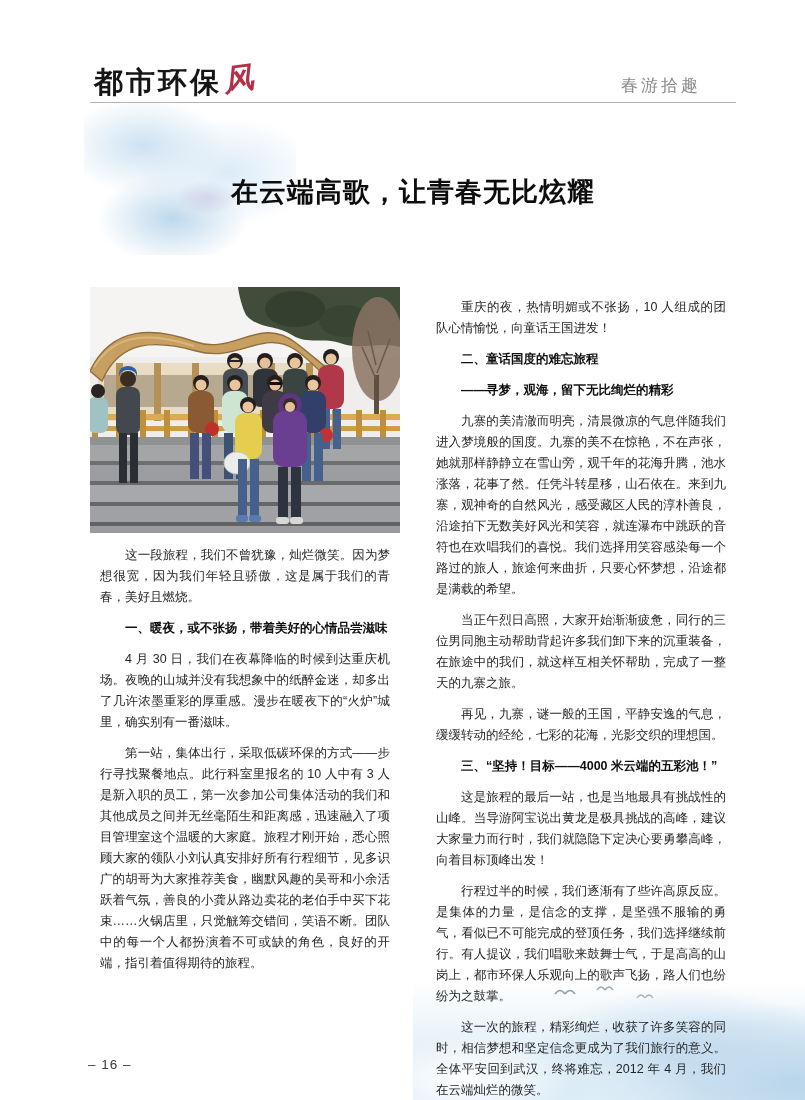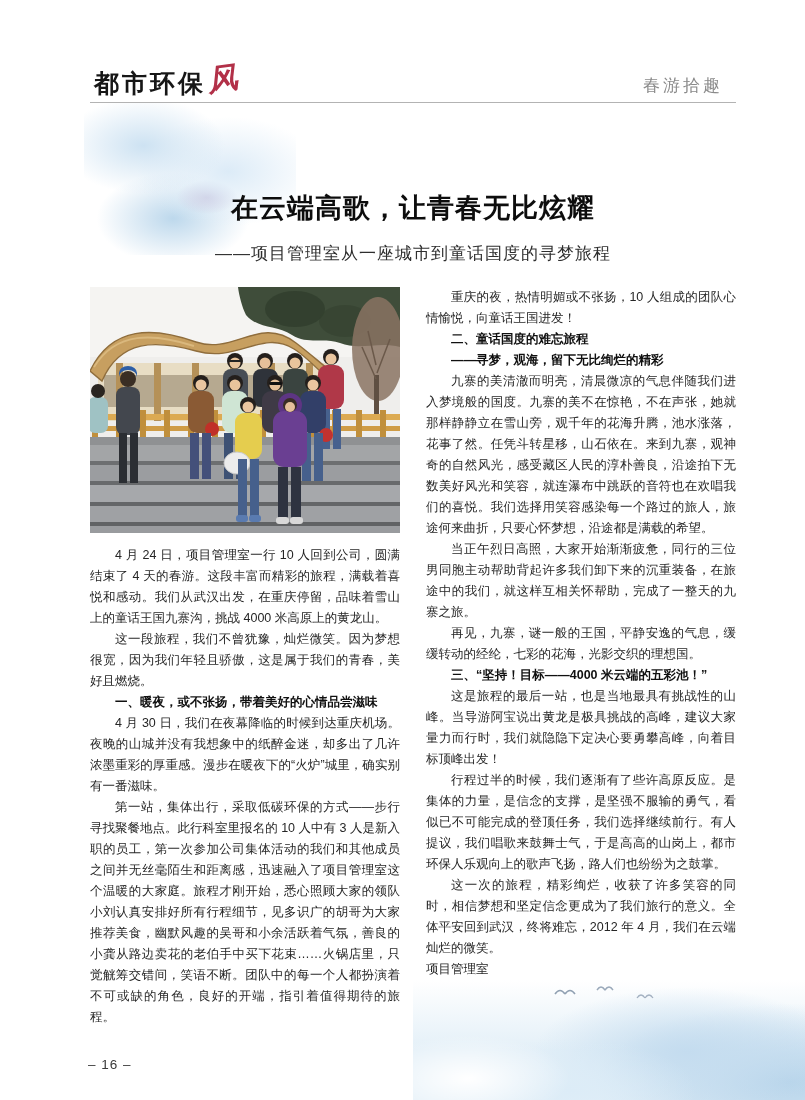--- a/index.html
+++ b/index.html
@@ -1,25 +1,25 @@
 <!DOCTYPE html>
 <html><head>
 <meta charset="utf-8">
 <style>
   html,body{margin:0;padding:0;background:#fff;}
   .page{position:relative;width:805px;height:1100px;background:#ffffff;overflow:hidden;
         font-family:"Liberation Sans",sans-serif;color:#262626;}
 
   
   .logo{position:absolute;left:94px;top:62px;white-space:nowrap;}
-  .logo-text{font-family:"DejaVu Serif",serif;font-weight:bold;font-size:25px;
+  .logo-text{font-family:"DejaVu Serif",serif;font-weight:bold;font-size:29px;
              letter-spacing:3px;color:#161616;}
   .logo-mark{display:inline-block;color:#b23048;font-size:30px;font-weight:bold;
              font-style:italic;transform:rotate(-8deg) translateY(-3px);margin-left:2px;}
-  .section-label{position:absolute;left:643px;top:74px;font-size:17px;color:#8a8a8a;
+  .section-label{position:absolute;left:621px;top:74px;font-size:17px;color:#8a8a8a;
                  letter-spacing:3px;}
   .header-rule{position:absolute;left:90px;top:102px;width:646px;height:0;
                border-top:1px solid #b3b3b3;}
 
   
   .cloud-tl{position:absolute;left:84px;top:103px;width:212px;height:152px;background:
       radial-gradient(55% 45% at 28% 28%, #cde2f2 0%, rgba(205,226,242,0) 70%),
       radial-gradient(60% 50% at 68% 45%, #dcebf7 0%, rgba(220,235,247,0) 72%),
       radial-gradient(18% 14% at 58% 62%, #c9c3dd 0%, rgba(201,195,221,0) 80%),
       radial-gradient(50% 42% at 42% 76%, #bdd8ec 0%, rgba(189,216,236,0) 72%),
@@ -27,30 +27,30 @@
   .cloud-br{position:absolute;right:0;bottom:0;width:392px;height:120px;background:
       radial-gradient(42% 58% at 14% 82%, #ffffff 0%, rgba(255,255,255,0) 62%),
       radial-gradient(46% 62% at 40% 92%, #dcecf7 0%, rgba(220,236,247,0) 70%),
       radial-gradient(52% 72% at 70% 60%, #c4dcef 0%, rgba(196,220,239,0) 75%),
       radial-gradient(62% 82% at 96% 85%, #b7d4ea 0%, rgba(183,212,234,0) 80%),
       linear-gradient(180deg, rgba(235,244,250,0) 0%, #e4f0f8 58%);}
   .birds{position:absolute;left:140px;top:2px;}
 
   
   .title-block{position:absolute;left:90px;top:174px;width:646px;text-align:center;}
-  .article-title{margin:16px;font-size:27px;font-weight:bold;color:#0d0d0d;letter-spacing:1px;
+  .article-title{margin:0;font-size:27px;font-weight:bold;color:#0d0d0d;letter-spacing:1px;
                  font-family:"DejaVu Sans",sans-serif;}
   .article-subtitle{margin:10px 0 0 0;font-size:17px;font-weight:normal;color:#2e2e2e;
                     letter-spacing:1px;}
 
   
   .columns{position:absolute;left:90px;top:287px;width:646px;display:flex;gap:26px;}
   .col{width:310px;}
   .photo{display:block;width:310px;height:246px;margin:0 0 12px 0;}
-  .col p{margin:0;font-size:12.5px;line-height:21px;text-align:justify;text-indent:2em;
+  .col p{margin:10px;font-size:12.5px;line-height:21px;text-align:justify;text-indent:2em;
          color:#262626;}
   .col p.heading{font-weight:bold;color:#101010;}
   .signature{font-weight:normal;text-align:right;text-indent:0 !important;
              padding-right:14px;color:#101010;}
 
   
   .page-number{position:absolute;left:88px;top:1057px;font-size:13.5px;color:#3a3a3a;
                letter-spacing:1px;}
 </style>
 </head>
@@ -68,21 +68,20 @@
   </div>
 
   <div class="logo">
     <span class="logo-text">都市环保</span><span class="logo-mark">风</span>
   </div>
   <div class="section-label">春游拾趣</div>
   <div class="header-rule"></div>
 
   <div class="title-block">
     <h1 class="article-title">在云端高歌，让青春无比炫耀</h1>
-    <h2 class="article-subtitle">——项目管理室从一座城市到童话国度的寻梦旅程</h2>
   </div>
 
   <div class="columns">
 
     <div class="col">
 
       <svg class="photo" viewBox="0 0 310 246" preserveAspectRatio="none">
         <rect width="310" height="246" fill="#efeeec"></rect>
         <rect width="310" height="70" fill="#f5f4f2"></rect>
 
@@ -198,21 +197,20 @@
           <rect x="183" y="124" width="34" height="56" rx="11" fill="#6a3f92"></rect>
             <circle cx="200" cy="118" r="7" fill="#3a2e24"></circle>
             <circle cx="200" cy="120" r="5" fill="#e6c09a"></circle>
           <rect x="188" y="180" width="10" height="52" fill="#2e3340"></rect>
             <rect x="201" y="180" width="10" height="52" fill="#2e3340"></rect>
           <rect x="186" y="230" width="13" height="7" rx="3" fill="#d8d8d8"></rect>
             <rect x="200" y="230" width="13" height="7" rx="3" fill="#d8d8d8"></rect>
         </g>
       </svg>
 
-      <p>4 月 24 日，项目管理室一行 10 人回到公司，圆满结束了 4 天的春游。这段丰富而精彩的旅程，满载着喜悦和感动。我们从武汉出发，在重庆停留，品味着雪山上的童话王国九寨沟，挑战 4000 米高原上的黄龙山。</p>
       <p>这一段旅程，我们不曾犹豫，灿烂微笑。因为梦想很宽，因为我们年轻且骄傲，这是属于我们的青春，美好且燃烧。</p>
       <p class="heading">一、暖夜，或不张扬，带着美好的心情品尝滋味</p>
       <p>4 月 30 日，我们在夜幕降临的时候到达重庆机场。夜晚的山城并没有我想象中的纸醉金迷，却多出了几许浓墨重彩的厚重感。漫步在暖夜下的“火炉”城里，确实别有一番滋味。</p>
       <p>第一站，集体出行，采取低碳环保的方式——步行寻找聚餐地点。此行科室里报名的 10 人中有 3 人是新入职的员工，第一次参加公司集体活动的我们和其他成员之间并无丝毫陌生和距离感，迅速融入了项目管理室这个温暖的大家庭。旅程才刚开始，悉心照顾大家的领队小刘认真安排好所有行程细节，见多识广的胡哥为大家推荐美食，幽默风趣的吴哥和小余活跃着气氛，善良的小龚从路边卖花的老伯手中买下花束……火锅店里，只觉觥筹交错间，笑语不断。团队中的每一个人都扮演着不可或缺的角色，良好的开端，指引着值得期待的旅程。</p>
     </div>
 
     <div class="col">
       <p>重庆的夜，热情明媚或不张扬，10 人组成的团队心情愉悦，向童话王国进发！</p>
       <p class="heading">二、童话国度的难忘旅程</p>
       <p class="heading">——寻梦，观海，留下无比绚烂的精彩</p>

